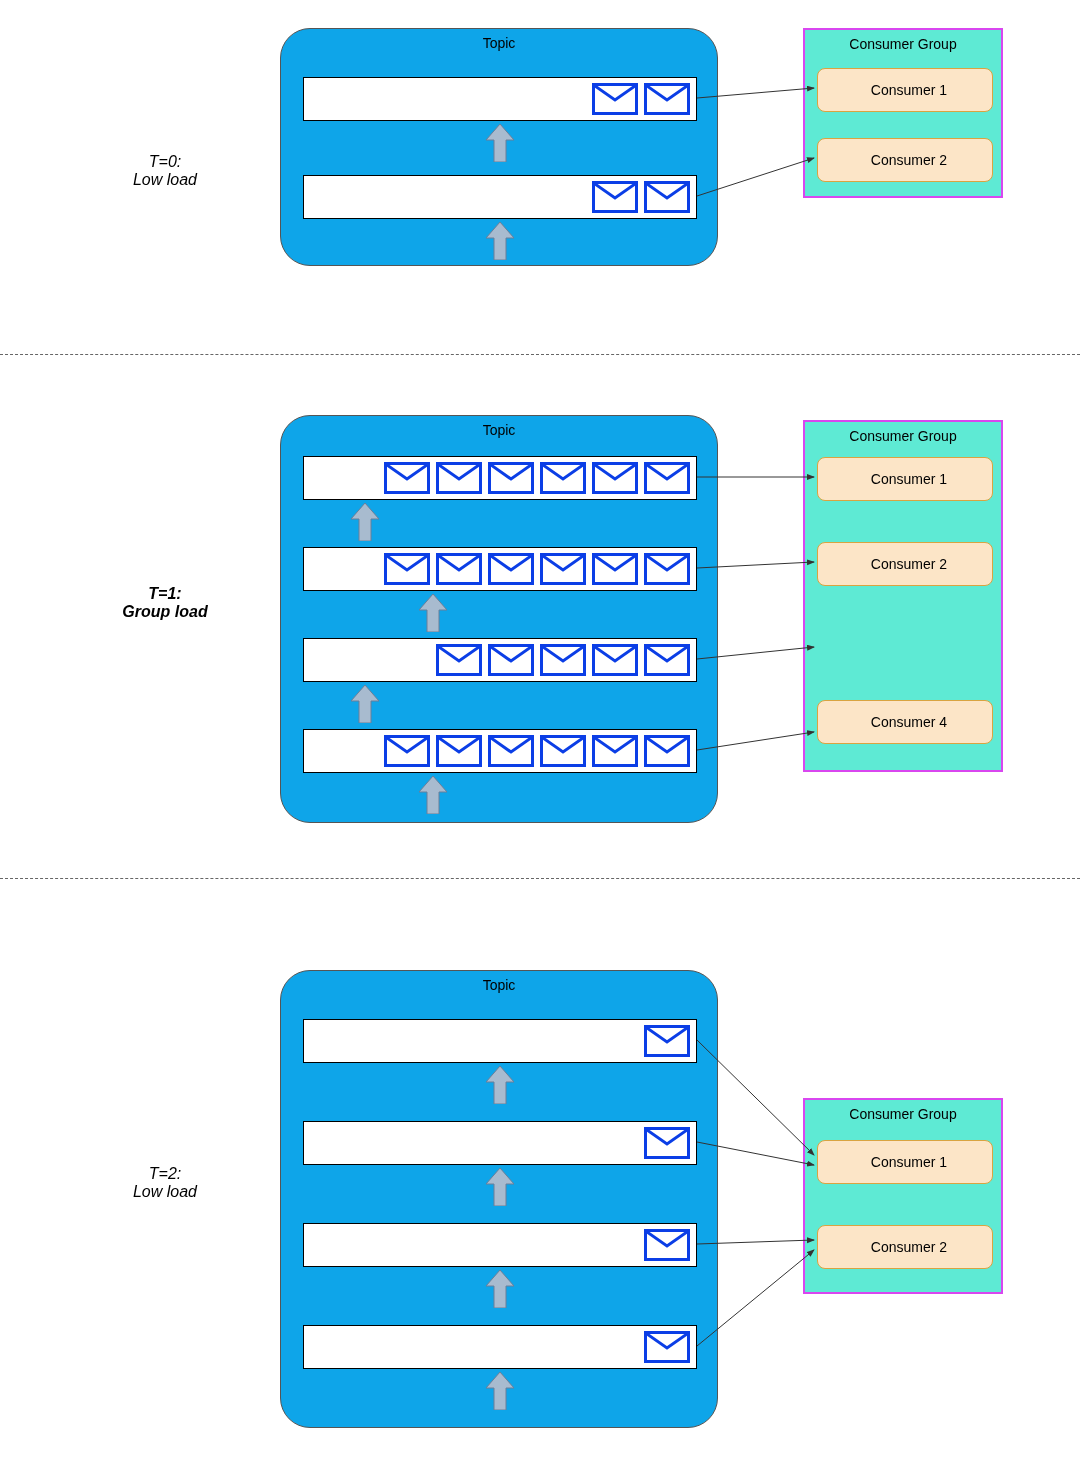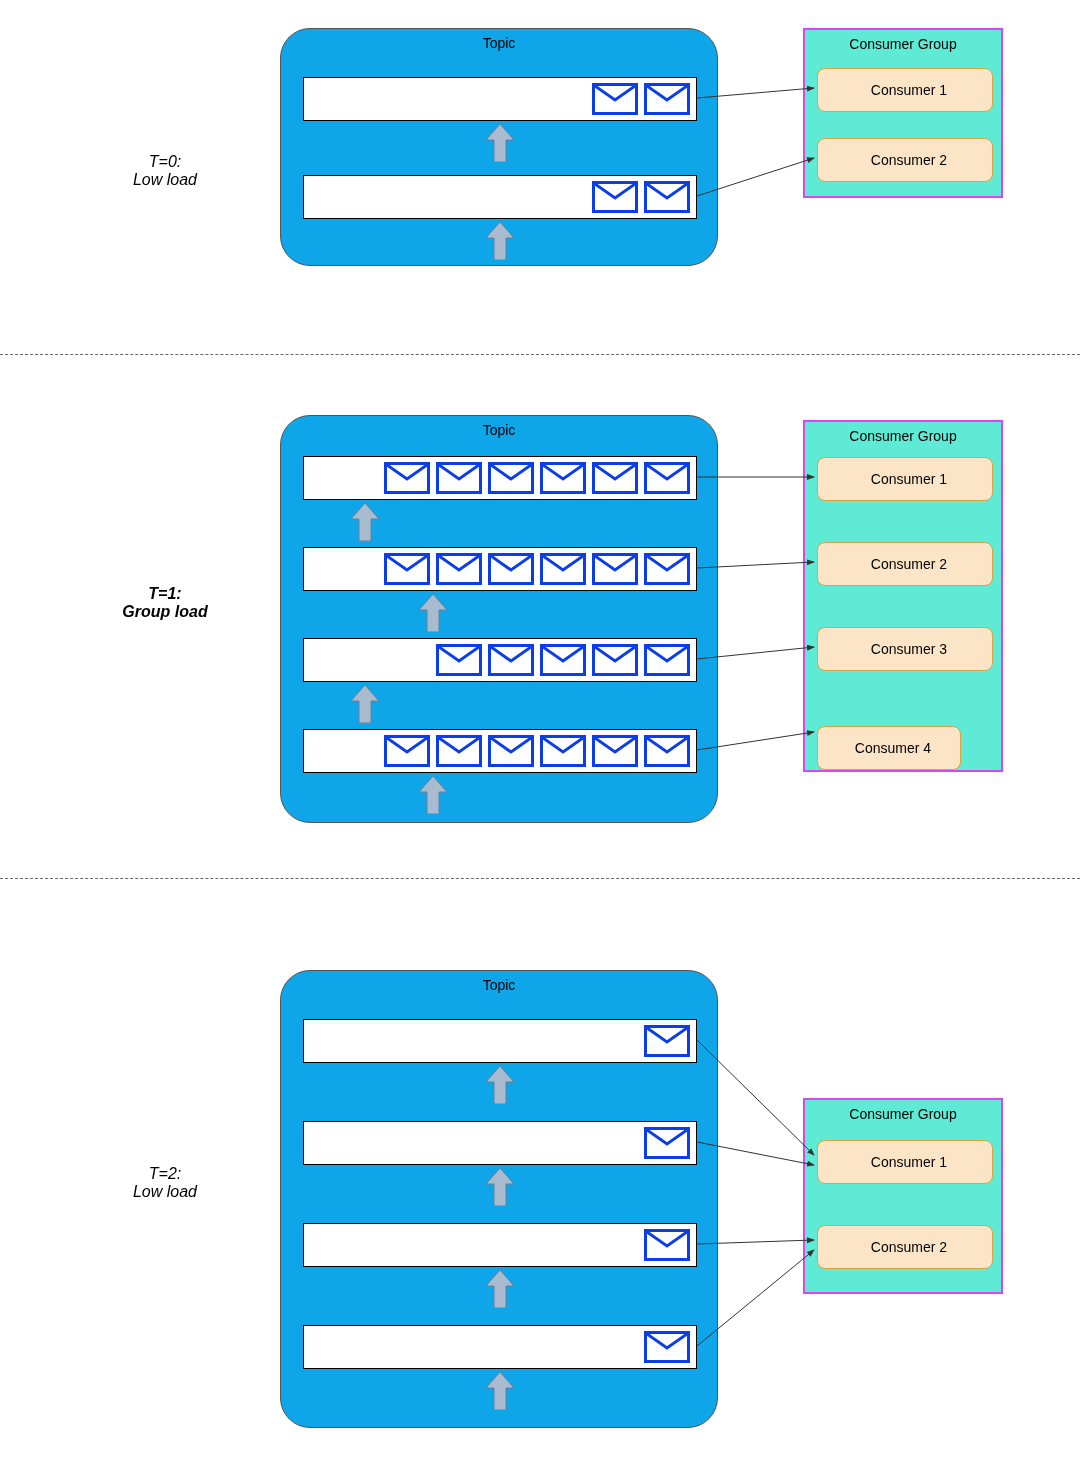--- a/index.html
+++ b/index.html
@@ -339,24 +339,21 @@
   </div>
 
   <div class="cg" style="left:803px; top:30px; width:200px; height:352px;">
     <div class="cg-title">Consumer Group</div>
     <div class="consumer" style="left:12px; top:35px; width:176px;">
         <span>Consumer 1</span>
       </div>
     <div class="consumer" style="left:12px; top:120px; width:176px;">
         <span>Consumer 2</span>
       </div>
-    <div class="consumer" style="left:12px; top:205px; width:176px;">
-        <span>Consumer 3</span>
-      </div>
-    <div class="consumer" style="left:12px; top:304px; width:144px;justify-content:center;">
+    <div class="consumer" style="left:12px; top:278px; width:176px;justify-content:center;">
         <span>Consumer 4</span>
       </div>
   </div>
 
   <svg class="connectors" width="1080" height="450">
     <line x1="697" y1="87" x2="814" y2="87" stroke="#333" stroke-width="1" marker-end="url(#arrowhead)"></line>
     <line x1="697" y1="178" x2="814" y2="172" stroke="#333" stroke-width="1" marker-end="url(#arrowhead)"></line>
     <line x1="697" y1="269" x2="814" y2="257" stroke="#333" stroke-width="1" marker-end="url(#arrowhead)"></line>
     <line x1="697" y1="360" x2="814" y2="342" stroke="#333" stroke-width="1" marker-end="url(#arrowhead)"></line>
   </svg>

